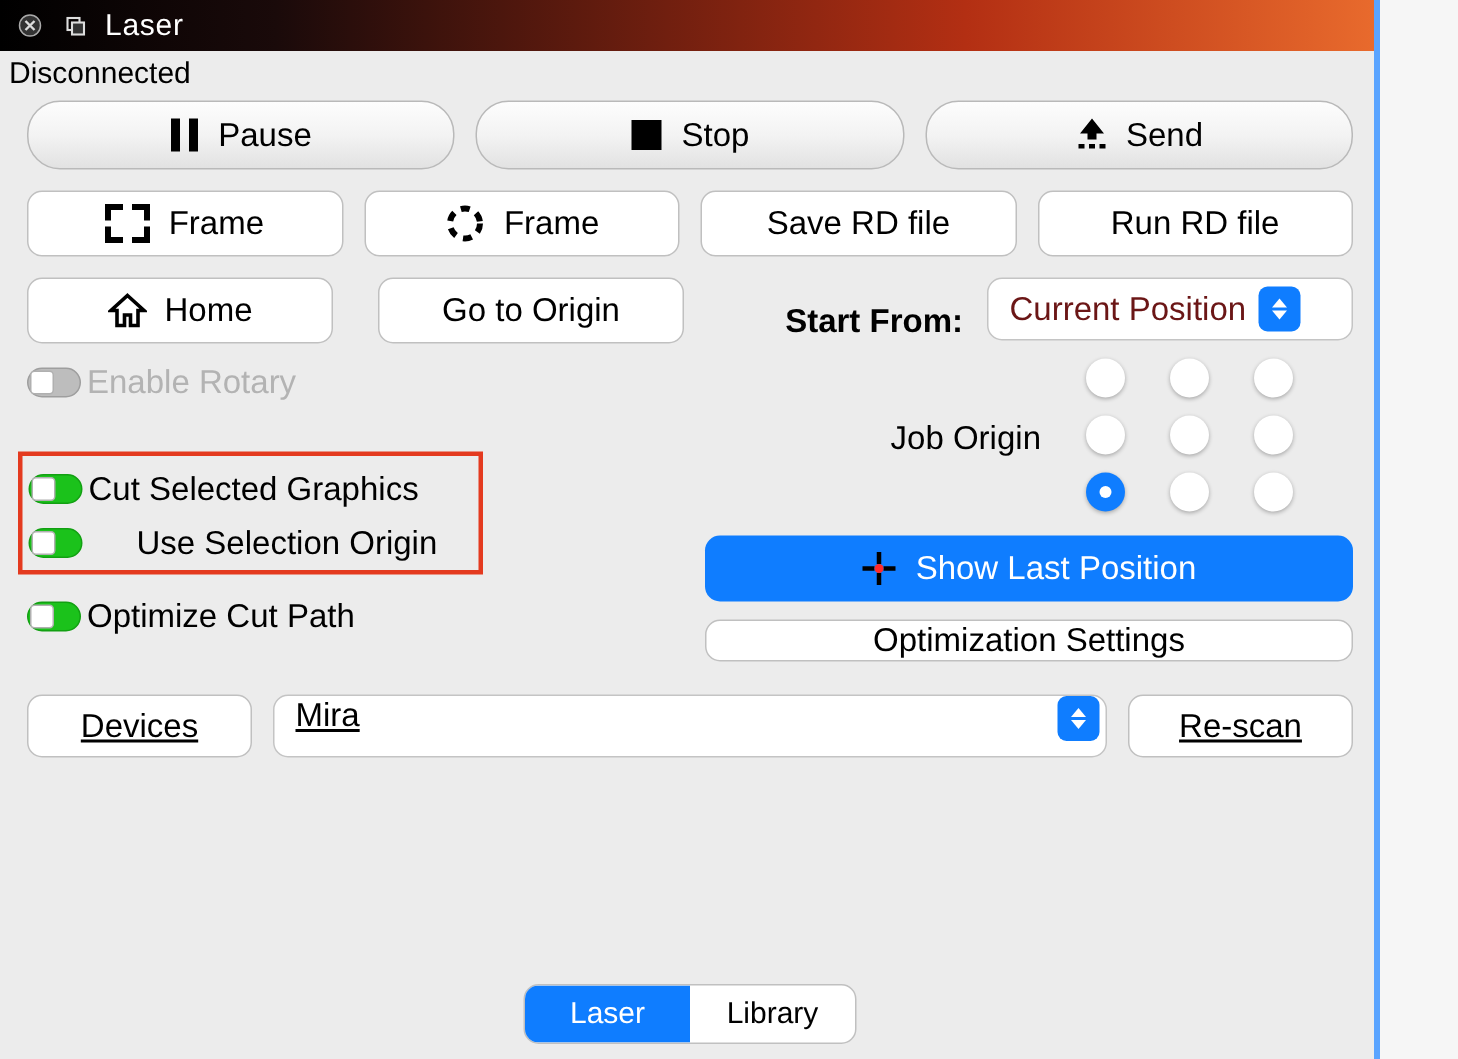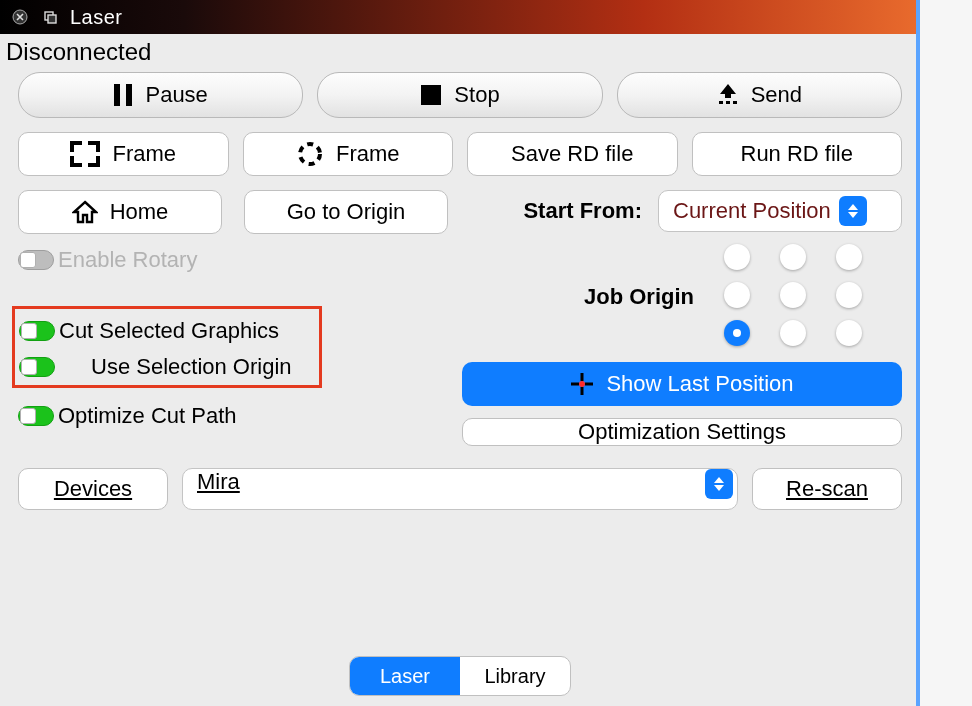--- a/index.html
+++ b/index.html
@@ -33,21 +33,21 @@
     cursor: pointer;
   }
   .titlebar .title {
     font-size: 20px;
     font-weight: 400;
     color: #fff;
     letter-spacing: 0.5px;
   }
   .status {
     padding: 4px 8px 2px 6px;
-    font-size: 24px;
+    font-size: 20px;
     color: #000;
   }
   .panel {
     padding: 4px 18px 0 18px;
     display: flex;
     flex-direction: column;
     gap: 14px;
   }
   .row {
     display: flex;
@@ -370,21 +370,21 @@
       </div>
       <div class="btn-white">
         <span>Run RD file</span>
       </div>
     </div>
 
     <div class="row" style="align-items:flex-start;">
 
       <div class="row3-left">
 
-        <div class="row" style="gap:14px;justify-content:space-between;">
+        <div class="row" style="gap:30px;">
           <div class="btn-white" style="flex:0 0 204px;">
             <span class="icon">
               <svg width="26" height="24" viewBox="0 0 26 24">
                   <path d="M13 2 L24 12 L20 12 L20 22 L15 22 L15 15 L11 15 L11 22 L6 22 L6 12 L2 12 Z" fill="none" stroke="#000" stroke-width="2.4"></path>
                 </svg>
             </span>
             <span>Home</span>
           </div>
           <div class="btn-white" style="flex:0 0 204px;">
             <span>Go to Origin</span>
@@ -419,29 +419,29 @@
           <span class="toggle on">
               <span class="knob"></span>
             </span>
           <span class="label">Optimize Cut Path</span>
         </div>
 
       </div>
 
       <div class="row3-right">
 
-        <div class="startfrom-row" style="justify-content:flex-end; gap:16px;">
+        <div class="startfrom-row" style="justify-content:flex-end; gap:16px;align-items:flex-end;">
           <span class="startfrom-label">Start From:</span>
           <div class="select-box" style="width:244px;">
             <span>Current Position</span>
             <span class="select-stepper"></span>
           </div>
         </div>
 
-        <div class="joborigin-row" style="justify-content:flex-end; padding-right:36px; align-items:center;font-weight:bold;">
+        <div class="joborigin-row" style="justify-content:flex-end; padding-right:36px; align-items:center;">
           <span class="label">Job Origin</span>
           <div class="origin-grid">
             <span class="radio"></span>
             <span class="radio"></span>
             <span class="radio"></span>
             <span class="radio"></span>
             <span class="radio"></span>
             <span class="radio"></span>
             <span class="radio selected"></span>
             <span class="radio"></span>

